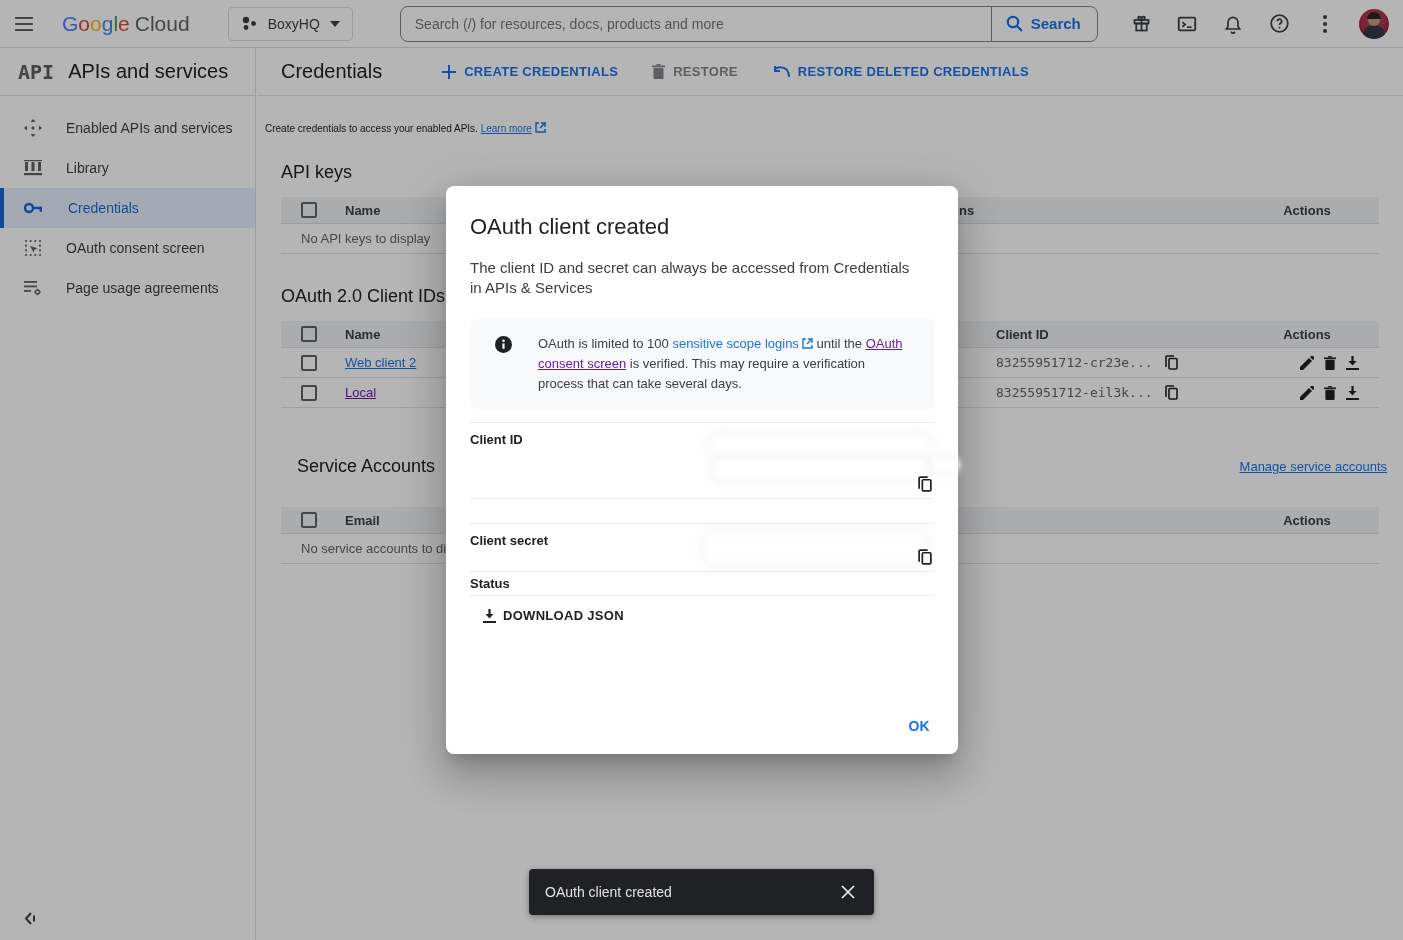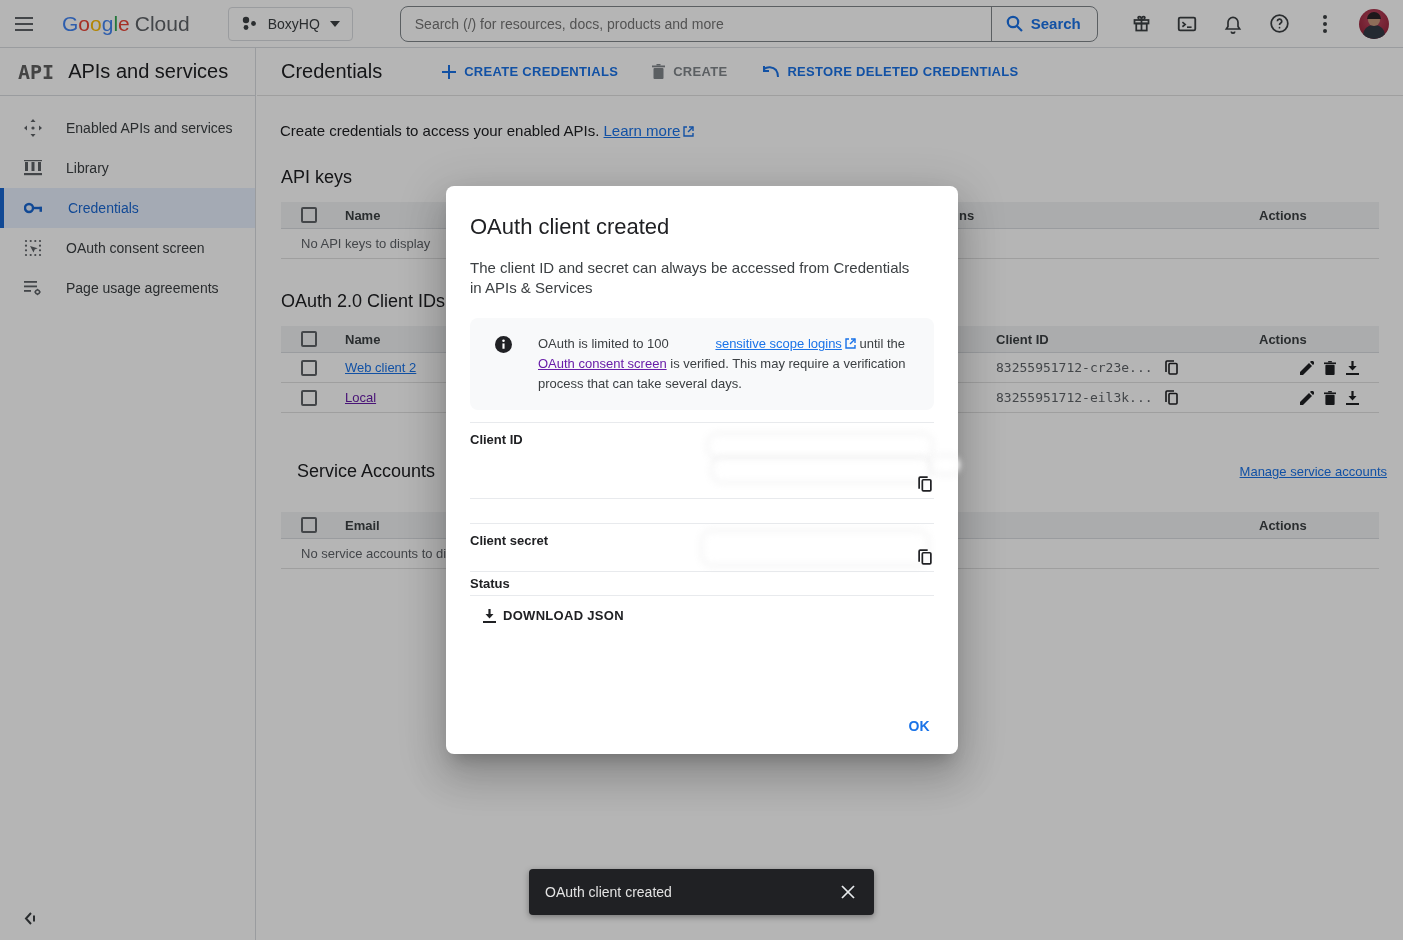--- a/index.html
+++ b/index.html
@@ -50,35 +50,35 @@
   .collapse-btn { position:absolute; left:22px; bottom:14px; cursor:pointer;}
 
   
   .main { position:absolute; top:48px; left:257px; right:0; bottom:0; background:#fff;}
   .main-header { height:48px; border-bottom:1px solid #e0e0e0; display:flex; align-items:center; padding-left:24px;}
   .page-title { font-size:20px; color:#202124; }
   .toolbar { display:flex; align-items:center; margin-left:60px; gap:34px;}
   .tb-btn { display:flex; align-items:center; gap:8px; cursor:pointer; font-size:13px; font-weight:700;
     letter-spacing:.3px; color:#1a73e8;}
   .tb-btn.disabled { color:#80868b; cursor:default; }
-  .intro { padding:26px 24px 0 23px; font-size:15px; color:#202124;}
+  .intro { padding:26px 24px 0 8px; font-size:10px; color:#202124;}
   .intro a { color:#1a73e8; text-decoration:underline; cursor:pointer;}
   .ext-ic { display:inline-block; vertical-align:-1px; margin-left:3px;}
   .section-h { font-size:18px; font-weight:400; color:#202124; padding:0 24px; margin:0;}
   .s1 { margin-top:28px; } .s2 { margin-top:32px; } .s3 { margin-top:32px; }
   .tbl { margin:14px 24px 0 24px; }
   .thead { background:#f1f3f4; border-bottom:1px solid #dadce0; height:27px; display:flex; align-items:center;
     font-size:13px; font-weight:700; color:#3c4043;}
   .trow { height:30px; display:flex; align-items:center; border-bottom:1px solid #e0e0e0; font-size:13px;}
   .c-check { width:64px; padding-left:20px; display:flex; align-items:center;}
   .checkbox { width:16px; height:16px; border:2px solid #5f6368; border-radius:2px; background:transparent; cursor:pointer;}
   .c-name { width:614px; }
   .c-name2 { width:651px; }
   .c-mid { flex:1; }
-  .c-actions { width:120px; text-align:left; padding-right:24px;}
+  .c-actions { width:120px; text-align:center; padding-right:24px;}
   .c-actions-icons { width:120px; display:flex; justify-content:flex-end; gap:10px; padding-right:20px;}
   .empty-row { color:#5f6368; }
   .link-std { color:#1a73e8; text-decoration:underline; cursor:pointer;}
   .link-visited { color:#681da8; text-decoration:underline; cursor:pointer;}
   .cid { font-family:"DejaVu Sans Mono", monospace; font-size:13px; color:#5f6368; display:flex; align-items:flex-end; gap:12px;}
   .sa-head-row { display:flex; align-items:center; justify-content:space-between; padding-right:16px;}
   .act-ic { cursor:pointer; }
 
   
   .scrim { position:absolute; inset:0; background:rgba(0,0,0,0.29); z-index:10;}
@@ -86,21 +86,21 @@
   
   .dialog { position:absolute; top:186px; left:446px; width:512px; height:568px; background:#fff; border-radius:8px;
     z-index:20; box-shadow:0 11px 15px -7px rgba(0,0,0,.2), 0 24px 38px 3px rgba(0,0,0,.14), 0 9px 46px 8px rgba(0,0,0,.12);
     padding:28px 24px 20px 24px;}
   .dlg-title { font-size:22px; font-weight:400; color:#202124; margin:0;}
   .dlg-sub { margin-top:18px; font-size:15px; line-height:20px; color:#3c4043; width:452px;}
   .note { margin-top:20px; background:#f8f9fa; border-radius:8px; padding:16px 16px 16px 25px; display:flex;}
   .note-ic { width:17px; height:17px; margin-top:2px; flex:none;}
   .note-text { margin-left:26px; font-size:13px; line-height:20px; color:#3c4043; width:372px;}
   .note-text a { cursor:pointer; }
-  .nl1 { color:#1a73e8; text-decoration:underline;margin-left:43px;}
+  .nl1 { color:#1a73e8; }
   .nl2 { color:#681da8; text-decoration:underline;}
   .frows { margin-top:12px; }
   .frow { display:flex; border-bottom:1px solid #e8eaed; position:relative;}
   .frow.first { border-top:1px solid #e8eaed; }
   .flabel { width:216px; font-size:13px; font-weight:700; color:#202124; padding:9px 0;}
   .fval { flex:1; font-size:13px; color:#5f6368; padding:9px 0; display:flex; align-items:center;}
   .row-cid { height:77px; }
   .row-gap { height:24px; }
   .row-secret { height:49px; }
   .row-date { height:24px; background:#fafafa; align-items:center;}
@@ -298,21 +298,21 @@
             </g>
           </svg>
         <span>CREATE CREDENTIALS</span>
       </div>
       <div class="tb-btn disabled">
         <svg width="13" height="15" viewBox="0 0 13 15" fill="#80868b">
             <rect x="1.5" y="4" width="10" height="11" rx="1"></rect>
             <rect x="0" y="1.5" width="13" height="1.8"></rect>
             <rect x="4.5" y="0" width="4" height="1.5"></rect>
           </svg>
-        <span>CREATE</span>
+        <span>RESTORE</span>
       </div>
       <div class="tb-btn">
         <svg width="18" height="12" viewBox="0 0 18 12" fill="none" stroke="#1a73e8" stroke-width="2">
             <path d="M3 3 C6 0.5 12 0.5 15 4 C16.5 6 17 8.5 17 11"></path>
             <path d="M3 0 L3 5 L8 5" fill="none"></path>
           </svg>
         <span>RESTORE DELETED CREDENTIALS</span>
       </div>
     </div>
   </div>

